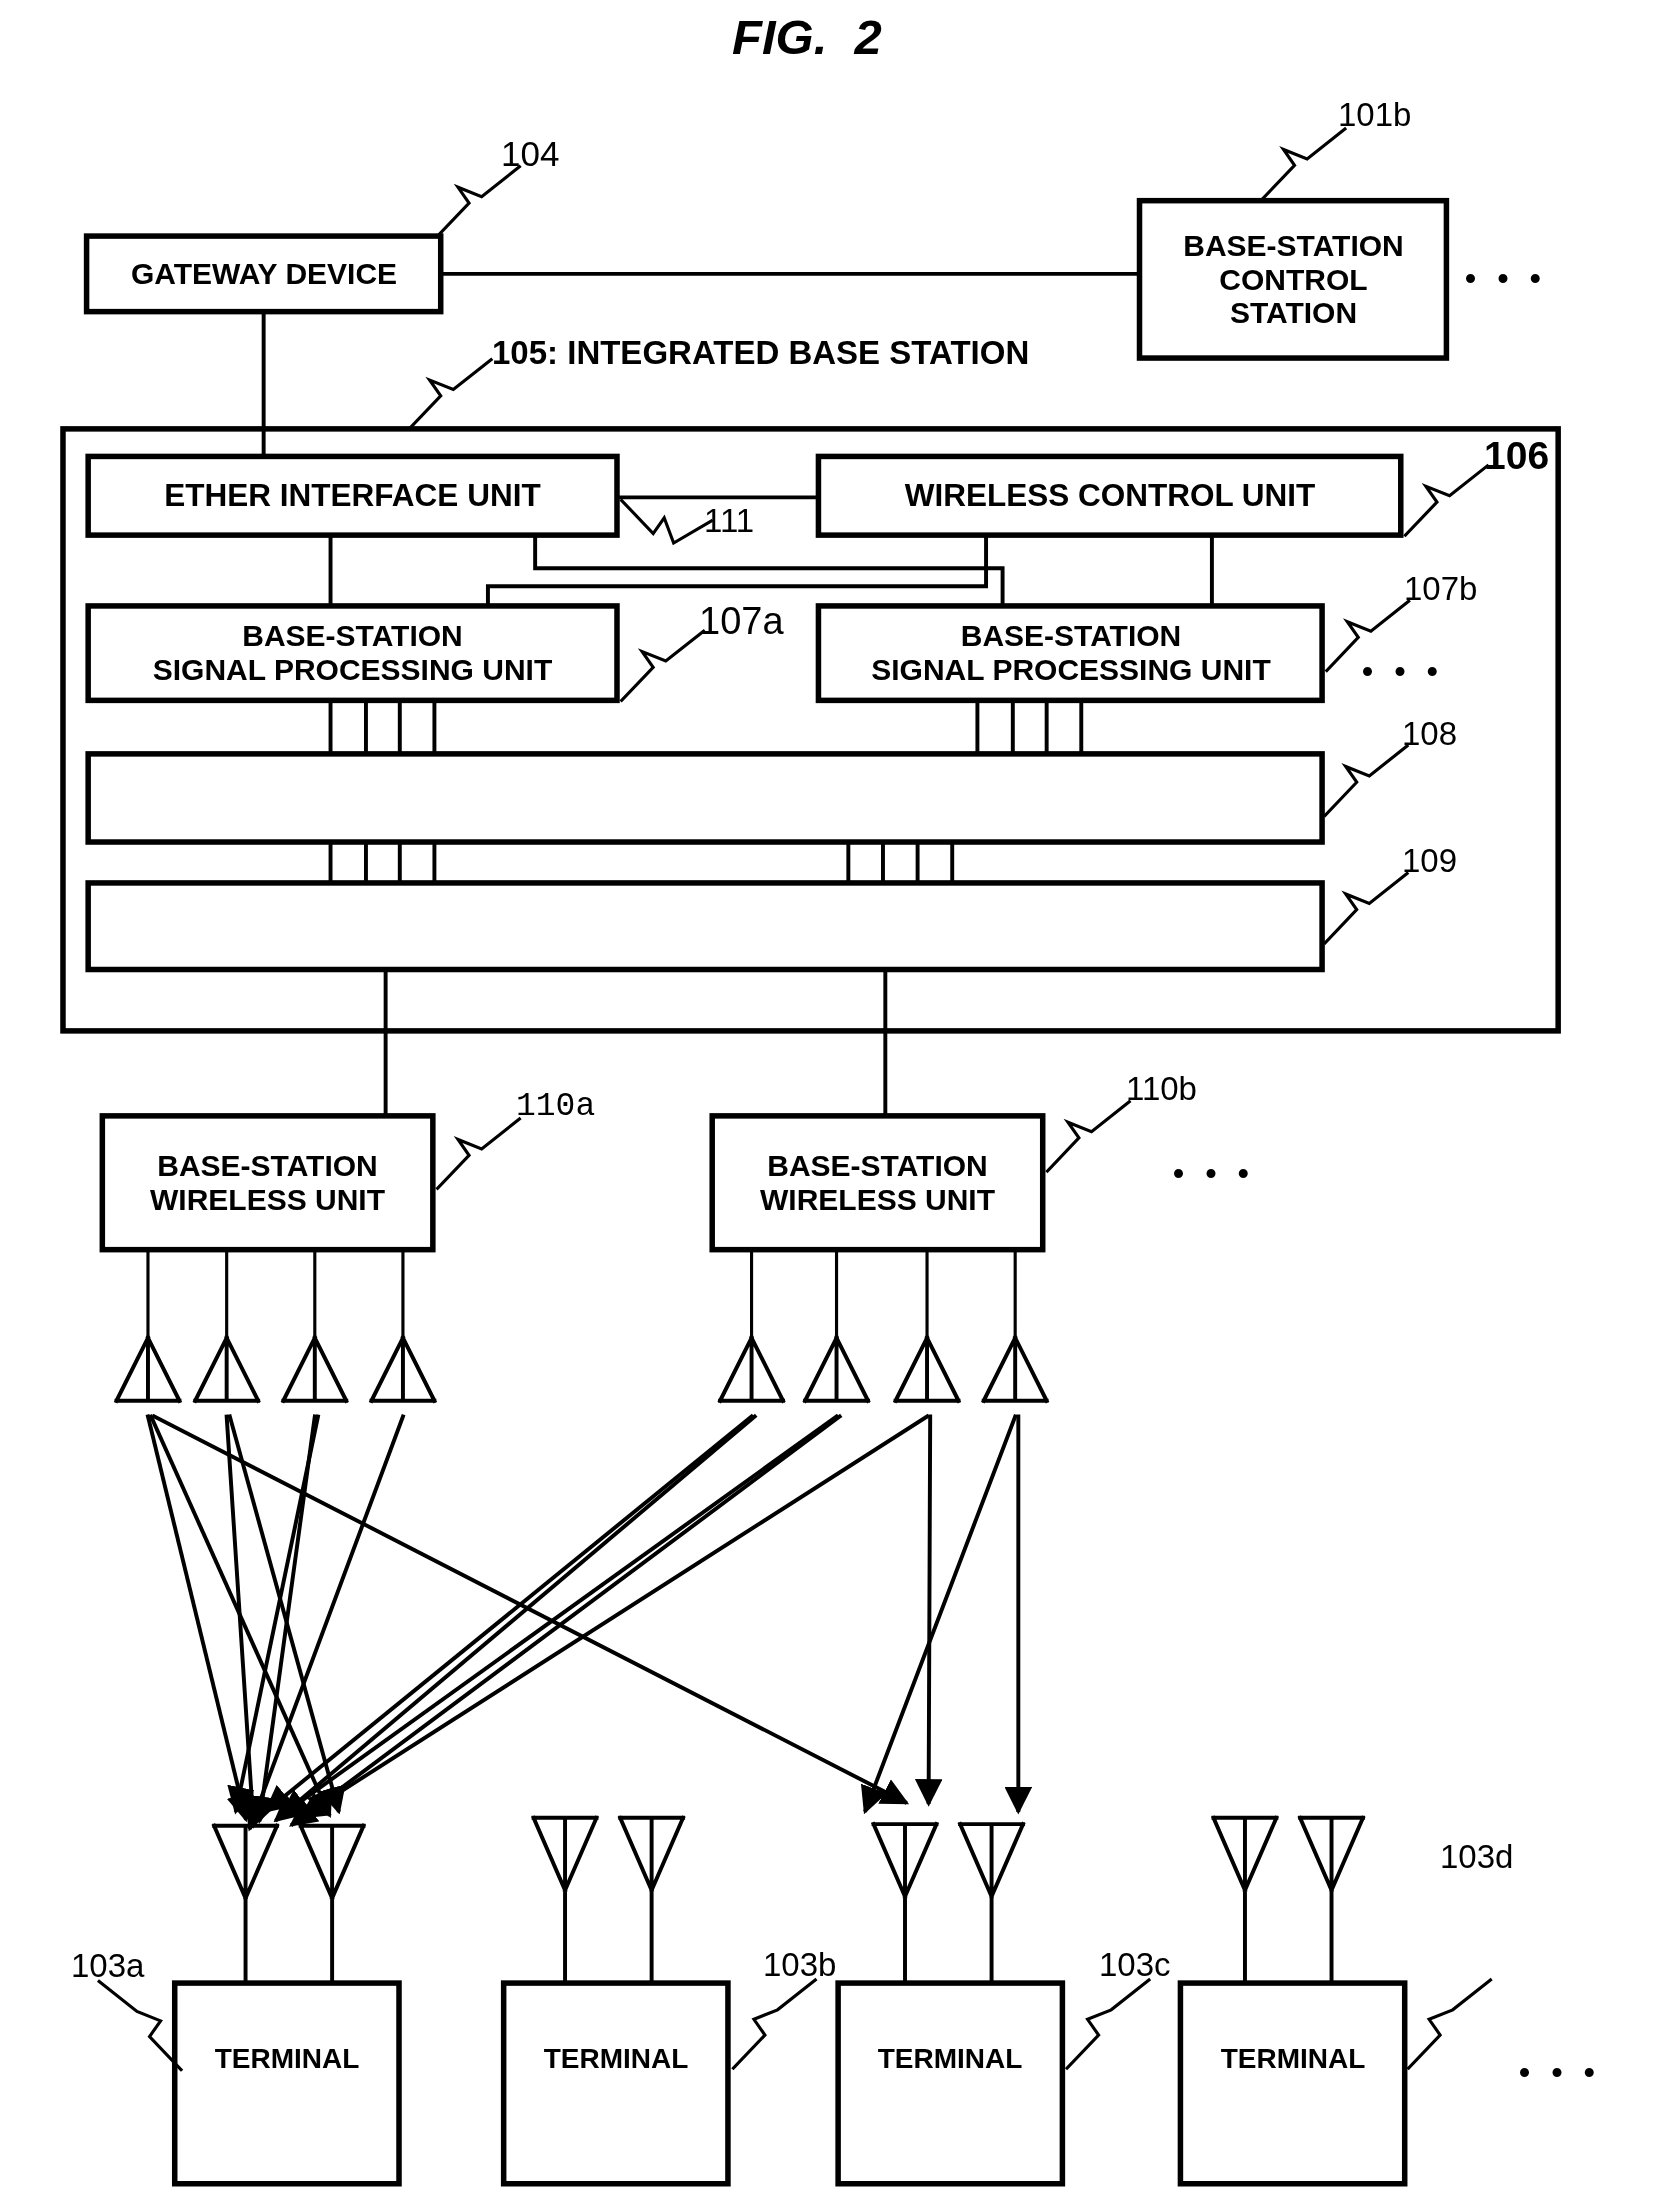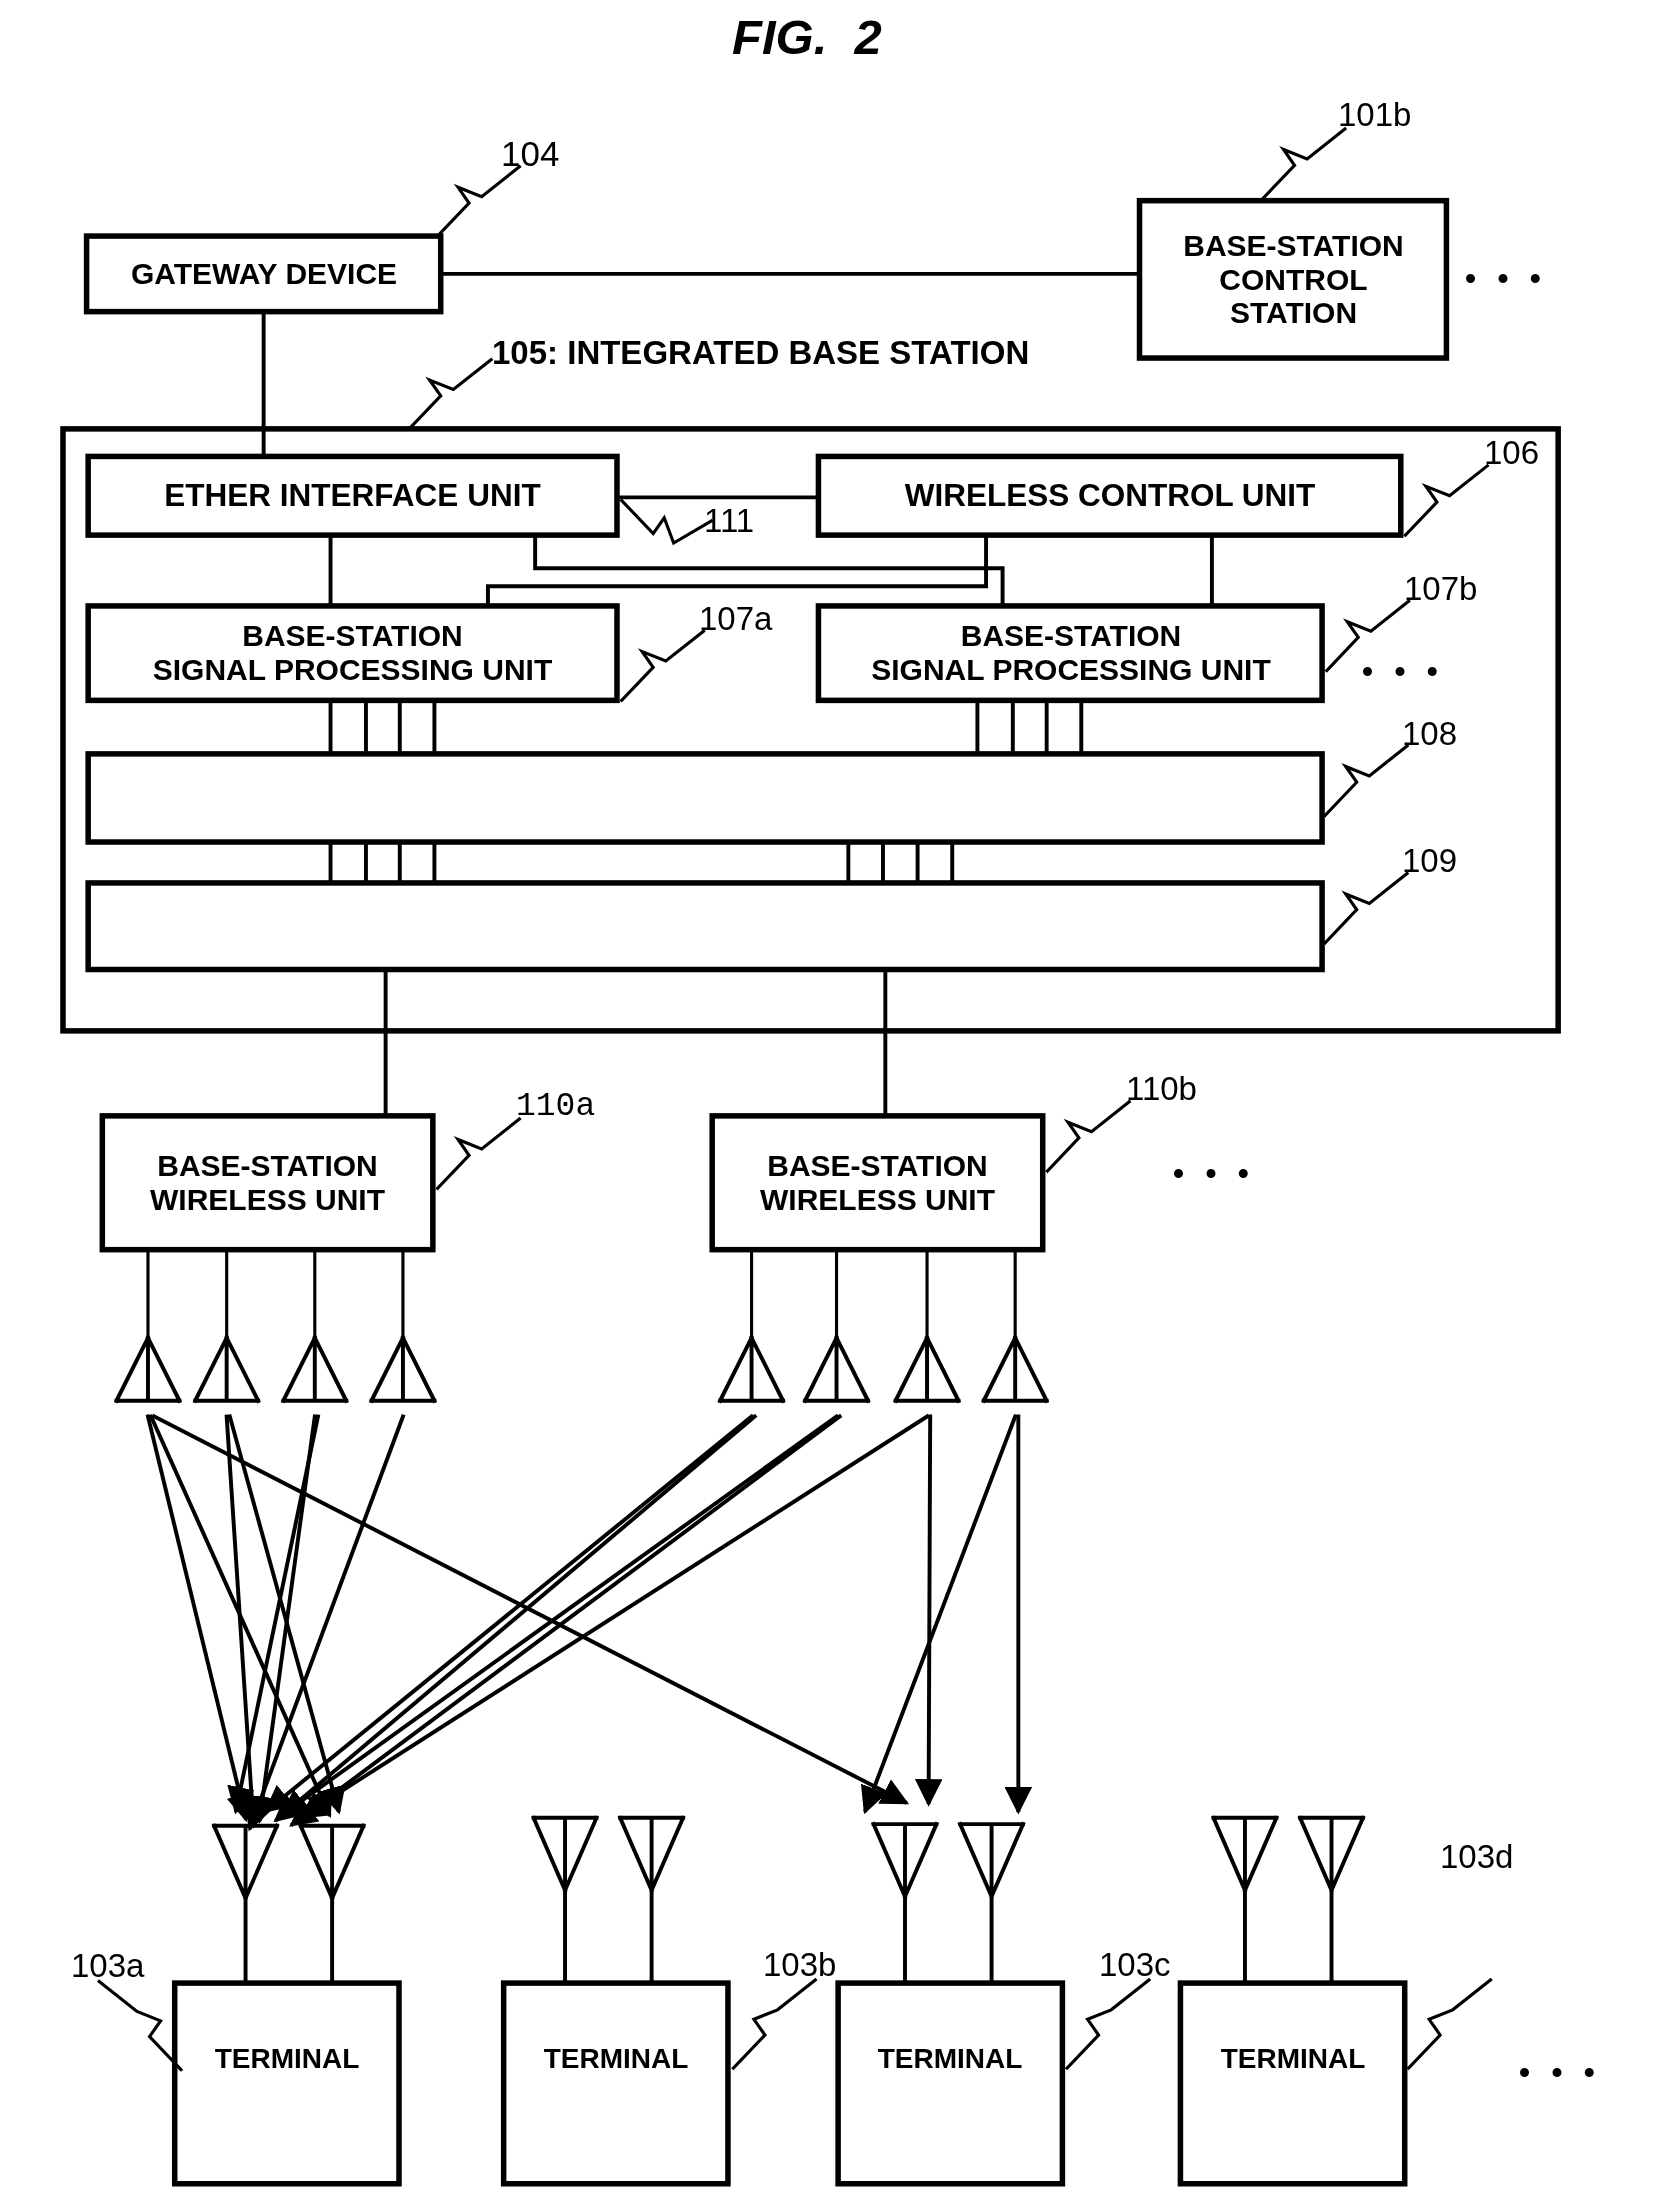--- a/index.html
+++ b/index.html
@@ -221,23 +221,23 @@
   <div class="boxlabel" style="left:1181px;top:2015px;width:224px;height:87px;font-size:28px;">TERMINAL</div>
 
   <div class="reflabel" style="left:501px;top:134px;font-size:35px;">104</div>
 
   <div class="reflabel" style="left:1338px;top:96px;font-size:33px;">101b</div>
 
   <div class="reflabel" style="left:492px;top:334px;font-size:33px;font-weight:700;">105: INTEGRATED BASE STATION</div>
 
   <div class="reflabel" style="left:704px;top:502px;font-size:33px;">111</div>
 
-  <div class="reflabel" style="left:1484px;top:434px;font-size:33px;">106</div>
-
-  <div class="reflabel" style="left:699px;top:600px;font-size:33px;">107a</div>
+  <div class="reflabel" style="left:1484px;top:434px;font-size:39px;font-weight:bold;">106</div>
+
+  <div class="reflabel" style="left:699px;top:600px;font-size:38px;">107a</div>
 
   <div class="reflabel" style="left:1404px;top:570px;font-size:33px;">107b</div>
 
   <div class="reflabel" style="left:1402px;top:715px;font-size:33px;">108</div>
 
   <div class="reflabel" style="left:1402px;top:842px;font-size:33px;">109</div>
 
   <div class="reflabel" style="left:516px;top:1088px;font-size:33px;font-family:Liberation Mono, monospace;">110a</div>
 
   <div class="reflabel" style="left:1126px;top:1070px;font-size:33px;">110b</div>

